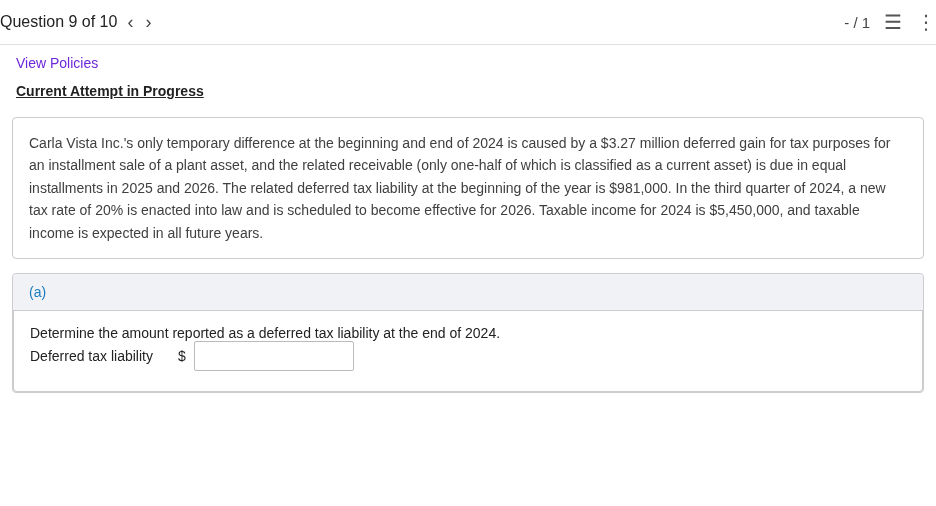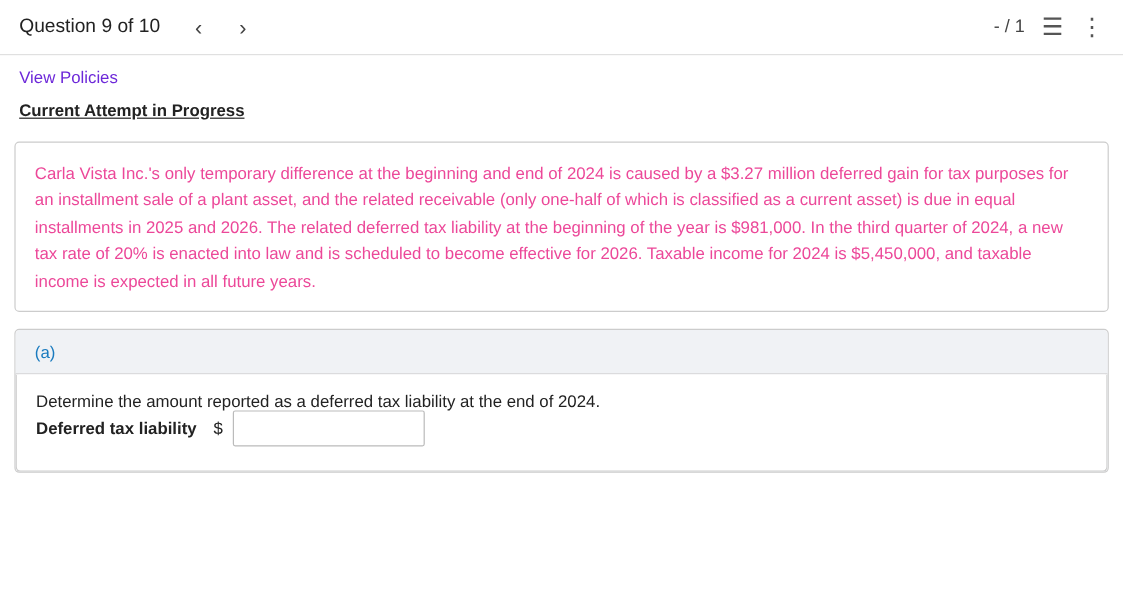--- a/index.html
+++ b/index.html
@@ -11,23 +11,23 @@
       font-family: Arial, sans-serif;
       font-size: 14px;
       background: #fff;
       color: #222;
       width: 936px;
       min-height: 506px;
     }
     .header {
       display: flex;
       align-items: center;
-      padding: 10px 16px;
+      padding: 10px 0;
       border-bottom: 1px solid #e0e0e0;
-      gap: 19px;
+      gap: 0;
     }
     .question-label {
       font-size: 16px;
       font-weight: 500;
       margin-right: 4px;
     }
     .nav-arrow {
       font-size: 18px;
       cursor: pointer;
       color: #444;
@@ -67,21 +67,21 @@
       font-weight: bold;
       font-size: 14px;
     }
     .question-box {
       margin: 8px 12px 14px 12px;
       border: 1px solid #ccc;
       border-radius: 4px;
       padding: 14px 16px;
       font-size: 14px;
       line-height: 1.6;
-      color: #ec4899;
+      color: #404040;
     }
     .part-section {
       margin: 0 12px 0 12px;
       border: 1px solid #ccc;
       border-radius: 4px;
       background: #f7f8fa;
     }
     .part-header {
       padding: 10px 16px;
       font-size: 14px;
@@ -100,21 +100,21 @@
     .part-instruction {
       font-size: 14px;
       color: #222;
     }
     .input-row {
       display: flex;
       align-items: center;
       gap: 8px;
     }
     .input-label {
-      font-weight: bold;
+      font-weight: normal;
       font-size: 14px;
       min-width: 140px;
     }
     .dollar-sign {
       font-size: 14px;
     }
     .tax-input {
       border: 1px solid #bbb;
       padding: 6px 8px;
       width: 160px;

